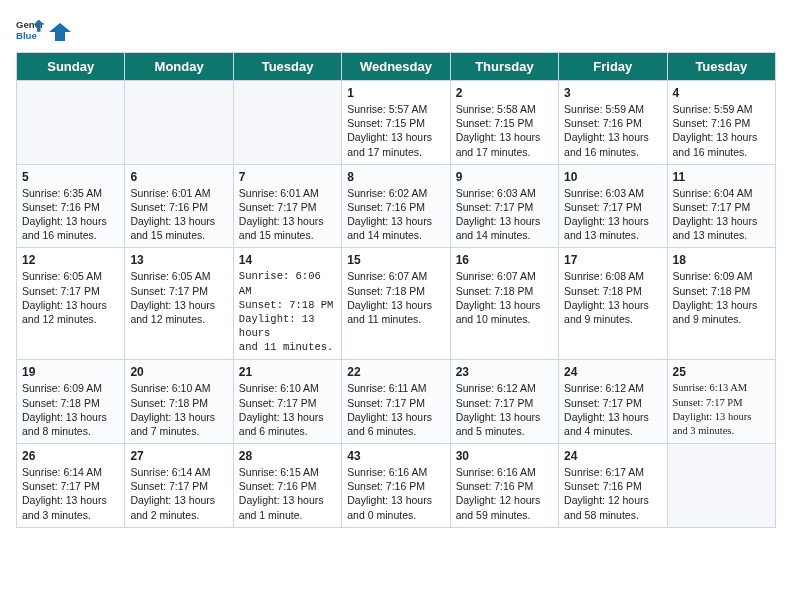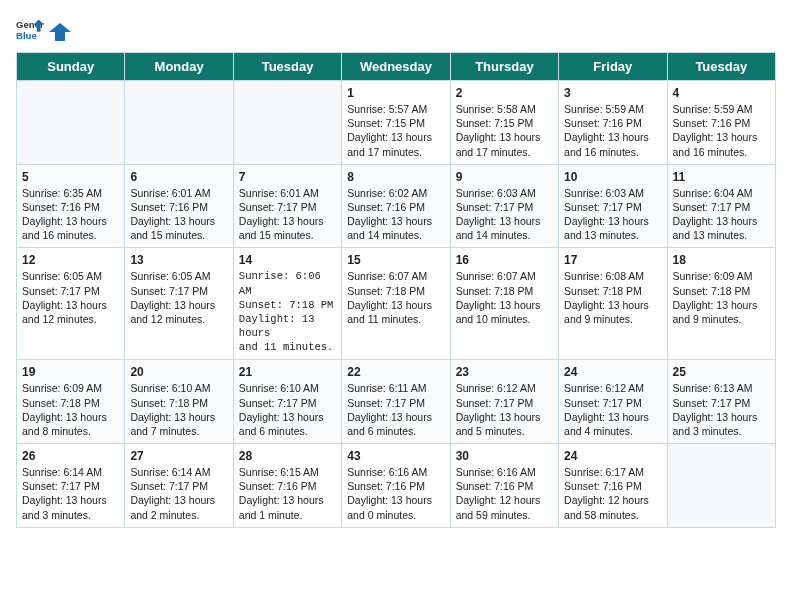--- a/index.html
+++ b/index.html
@@ -290,21 +290,21 @@
         </td>
         <td>
           <div class="day-num">24</div>
           <div class="cell-text" style="white-space: pre-line;">Sunrise: 6:12 AM
 Sunset: 7:17 PM
 Daylight: 13 hours
 and 4 minutes.</div>
         </td>
         <td>
           <div class="day-num">25</div>
-          <div class="cell-text" style="white-space: pre-line;">Sunrise: 6:13 AM
+          <div class="cell-text" style="white-space: pre-line; font-family: Liberation Serif, serif;">Sunrise: 6:13 AM
 Sunset: 7:17 PM
 Daylight: 13 hours
 and 3 minutes.</div>
         </td>
       </tr>
       <tr>
         <td>
           <div class="day-num">26</div>
           <div class="cell-text" style="white-space: pre-line;">Sunrise: 6:14 AM
 Sunset: 7:17 PM

